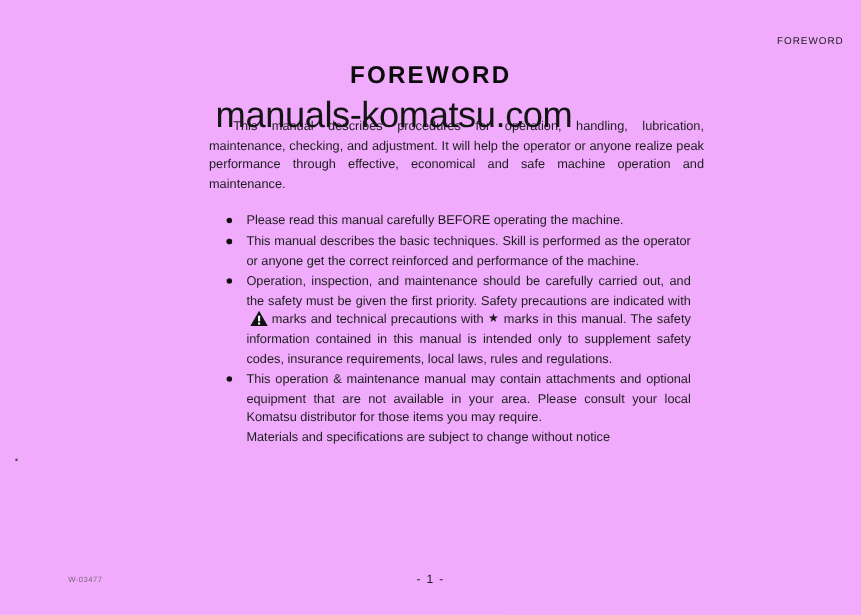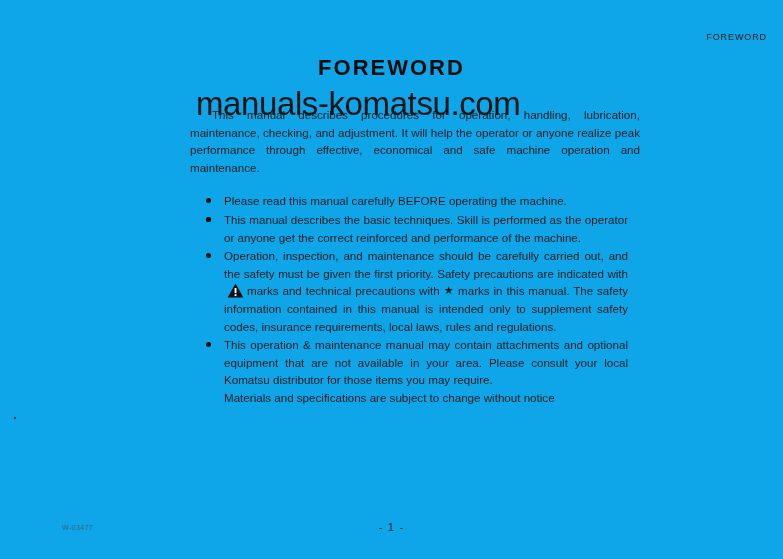--- a/index.html
+++ b/index.html
@@ -14,21 +14,21 @@
     position: relative;
     overflow: hidden;
     font-family: "Liberation Sans", sans-serif;
     color: #111111;
     -webkit-font-smoothing: none;
   }
 
   .page {
     position: absolute;
     inset: 0;
-    background: #0ea5e9;
+    background: #f0abfc;
   }
 
   
   .running-header {
     position: absolute;
     top: 32px;
     right: 16px;
     font-size: 9px;
     letter-spacing: 0.9px;
     color: #1a1a1a;

